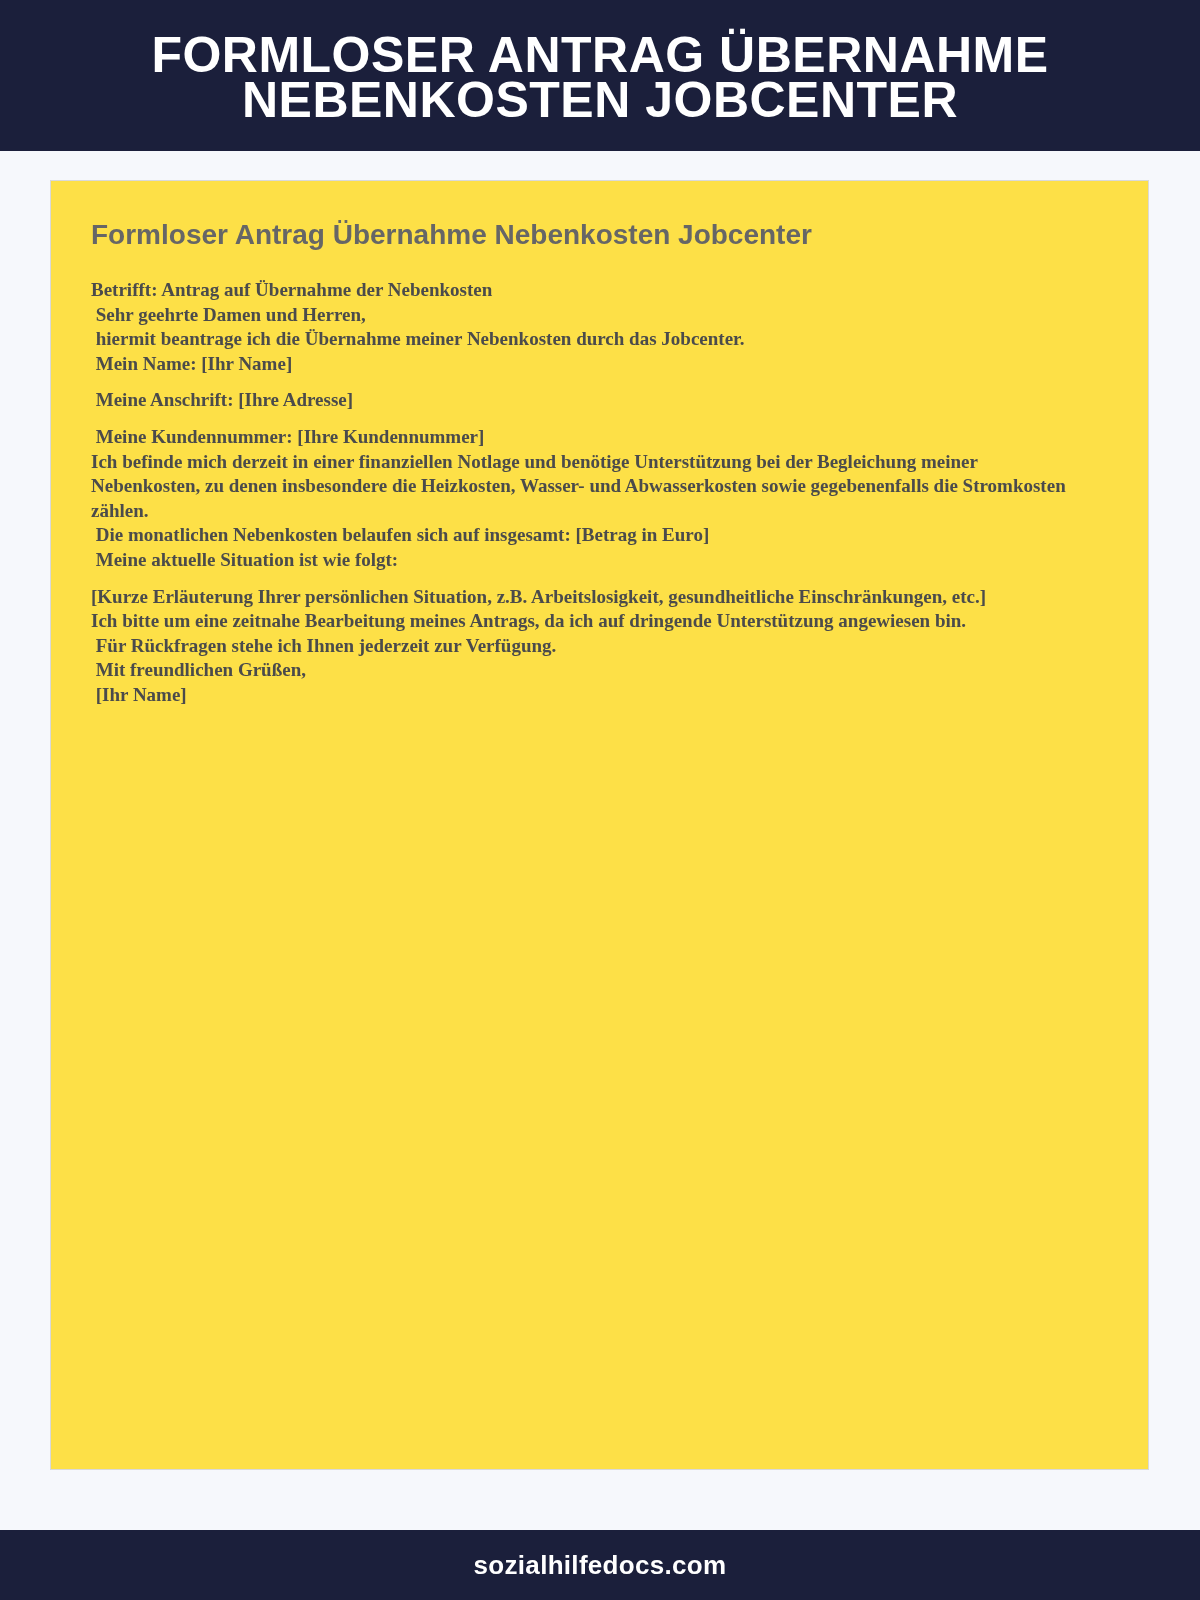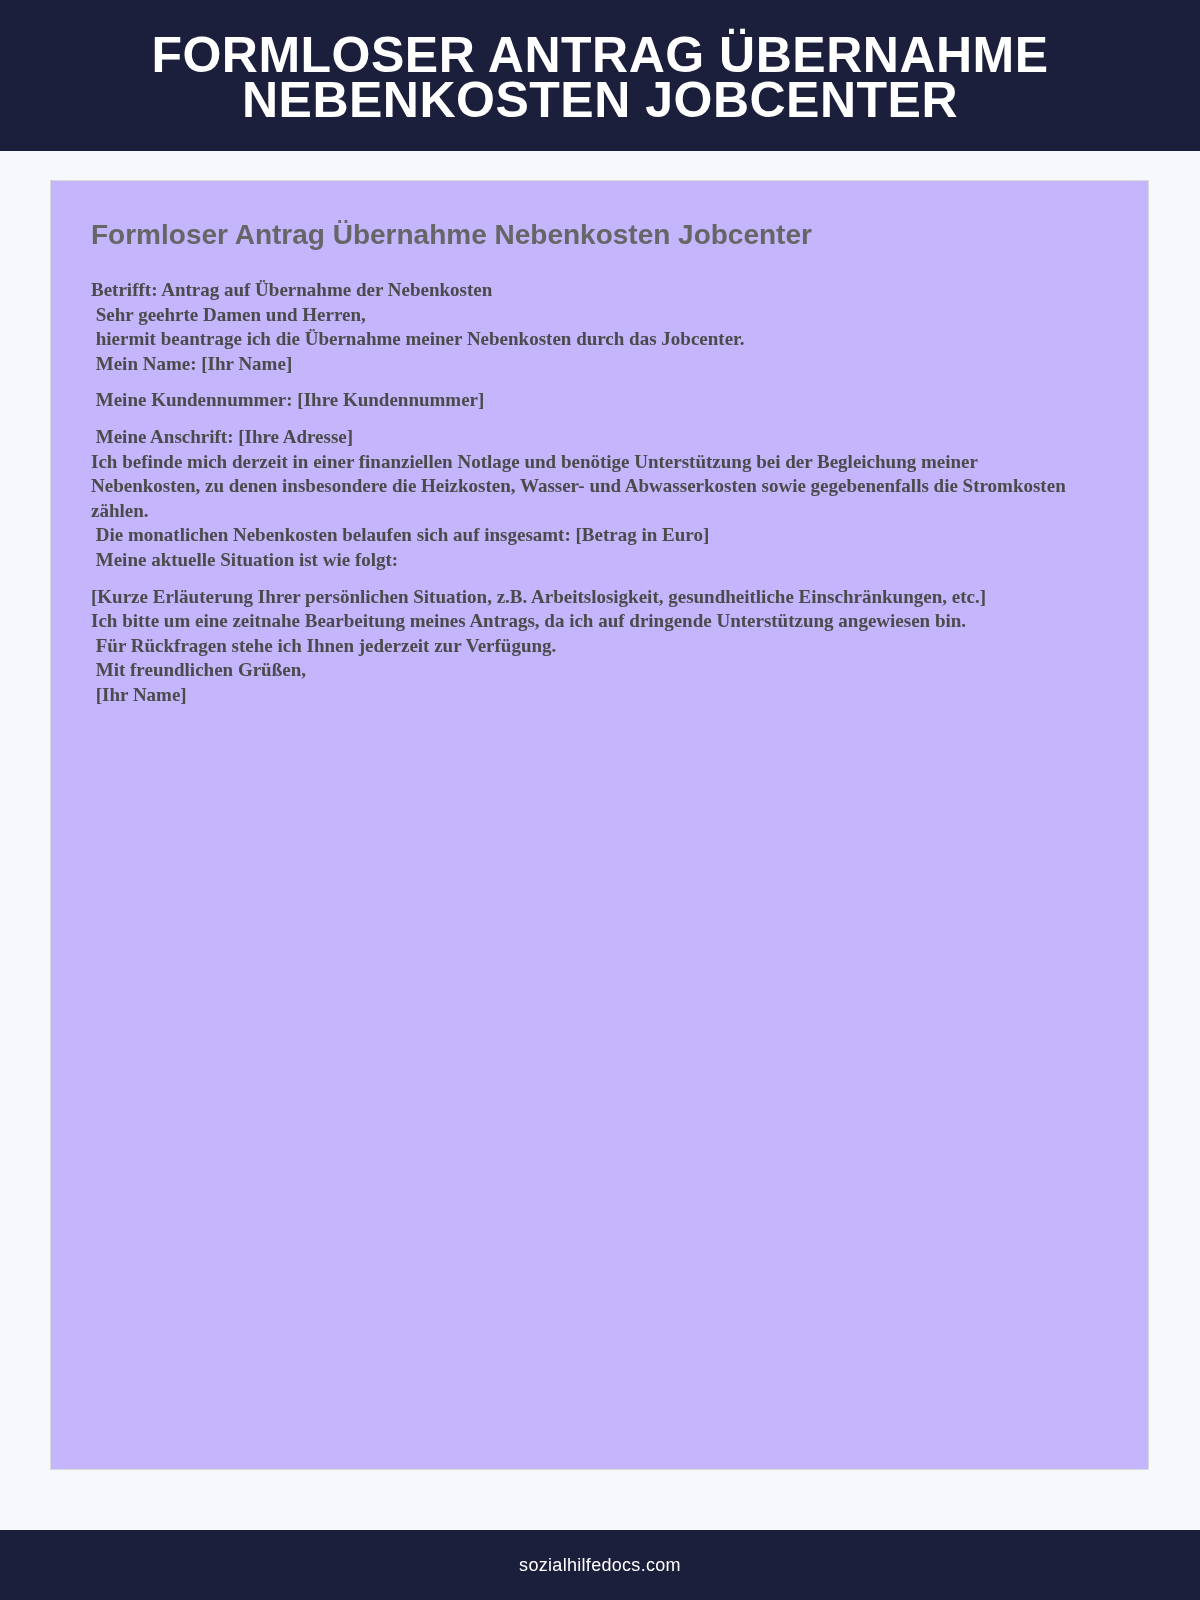--- a/index.html
+++ b/index.html
@@ -16,60 +16,60 @@
     display: flex; align-items: center; justify-content: center;
   }
   .header h1 {
     margin: 4px; color: #ffffff; text-align: center;
     font-size: 50px; line-height: 45px; font-weight: bold;
     letter-spacing: 0.5px; padding-top: 4px;
     text-transform: uppercase;
   }
   .card {
     position: absolute; left: 50px; top: 180px; width: 1099px; height: 1290px;
-    background: #c4b5fd; border: 1px solid #d9d9d9; box-sizing: border-box; padding-left: 8px;
+    background: #fde047; border: 1px solid #d9d9d9; box-sizing: border-box; padding-left: 8px;
   }
   .doc-title {
     position: absolute; left: 40px; top: 38px; margin: 0;
     font-size: 28px; font-weight: bold; color: #666666;
   }
   .doc-body {
     position: absolute; left: 40px; top: 97px; width: 1000px;
     font-size: 19px; line-height: 24.6px; font-weight: bold; color: #4b4b4b;
   }
   .doc-body .line { display: block; white-space: pre-wrap; font-family: Liberation Serif, serif; }
   .doc-body .gap { margin-top: 12px; }
   .footer {
     position: absolute; left: 0; top: 1530px; width: 1200px; height: 70px;
     background: #1b1f3b;
     display: flex; align-items: center; justify-content: center;
   }
   .footer span {
-    color: #ffffff; font-size: 18px; font-weight: normal; letter-spacing: 0.3px;
+    color: #ffffff; font-size: 26px; font-weight: bold; letter-spacing: 0.3px;
   }
 </style>
 </head>
 <body>
 
 <div class="header">
   <h1>
     <span>FORMLOSER ANTRAG ÜBERNAHME</span><br>
     <span>NEBENKOSTEN JOBCENTER</span>
   </h1>
 </div>
 
 <div class="card">
   <h2 class="doc-title">Formloser Antrag Übernahme Nebenkosten Jobcenter</h2>
   <div class="doc-body">
     <span class="line">Betrifft: Antrag auf Übernahme der Nebenkosten</span>
     <span class="line"> Sehr geehrte Damen und Herren,</span>
     <span class="line"> hiermit beantrage ich die Übernahme meiner Nebenkosten durch das Jobcenter.</span>
     <span class="line"> Mein Name: [Ihr Name]</span>
+    <span class="line gap"> Meine Anschrift: [Ihre Adresse]</span>
     <span class="line gap"> Meine Kundennummer: [Ihre Kundennummer]</span>
-    <span class="line gap"> Meine Anschrift: [Ihre Adresse]</span>
     <span class="line">Ich befinde mich derzeit in einer finanziellen Notlage und benötige Unterstützung bei der Begleichung meiner Nebenkosten, zu denen insbesondere die Heizkosten, Wasser- und Abwasserkosten sowie gegebenenfalls die Stromkosten zählen.</span>
     <span class="line"> Die monatlichen Nebenkosten belaufen sich auf insgesamt: [Betrag in Euro]</span>
     <span class="line"> Meine aktuelle Situation ist wie folgt:</span>
     <span class="line gap">[Kurze Erläuterung Ihrer persönlichen Situation, z.B. Arbeitslosigkeit, gesundheitliche Einschränkungen, etc.]</span>
     <span class="line">Ich bitte um eine zeitnahe Bearbeitung meines Antrags, da ich auf dringende Unterstützung angewiesen bin.</span>
     <span class="line"> Für Rückfragen stehe ich Ihnen jederzeit zur Verfügung.</span>
     <span class="line"> Mit freundlichen Grüßen,</span>
     <span class="line"> [Ihr Name]</span>
   </div>
 </div>

